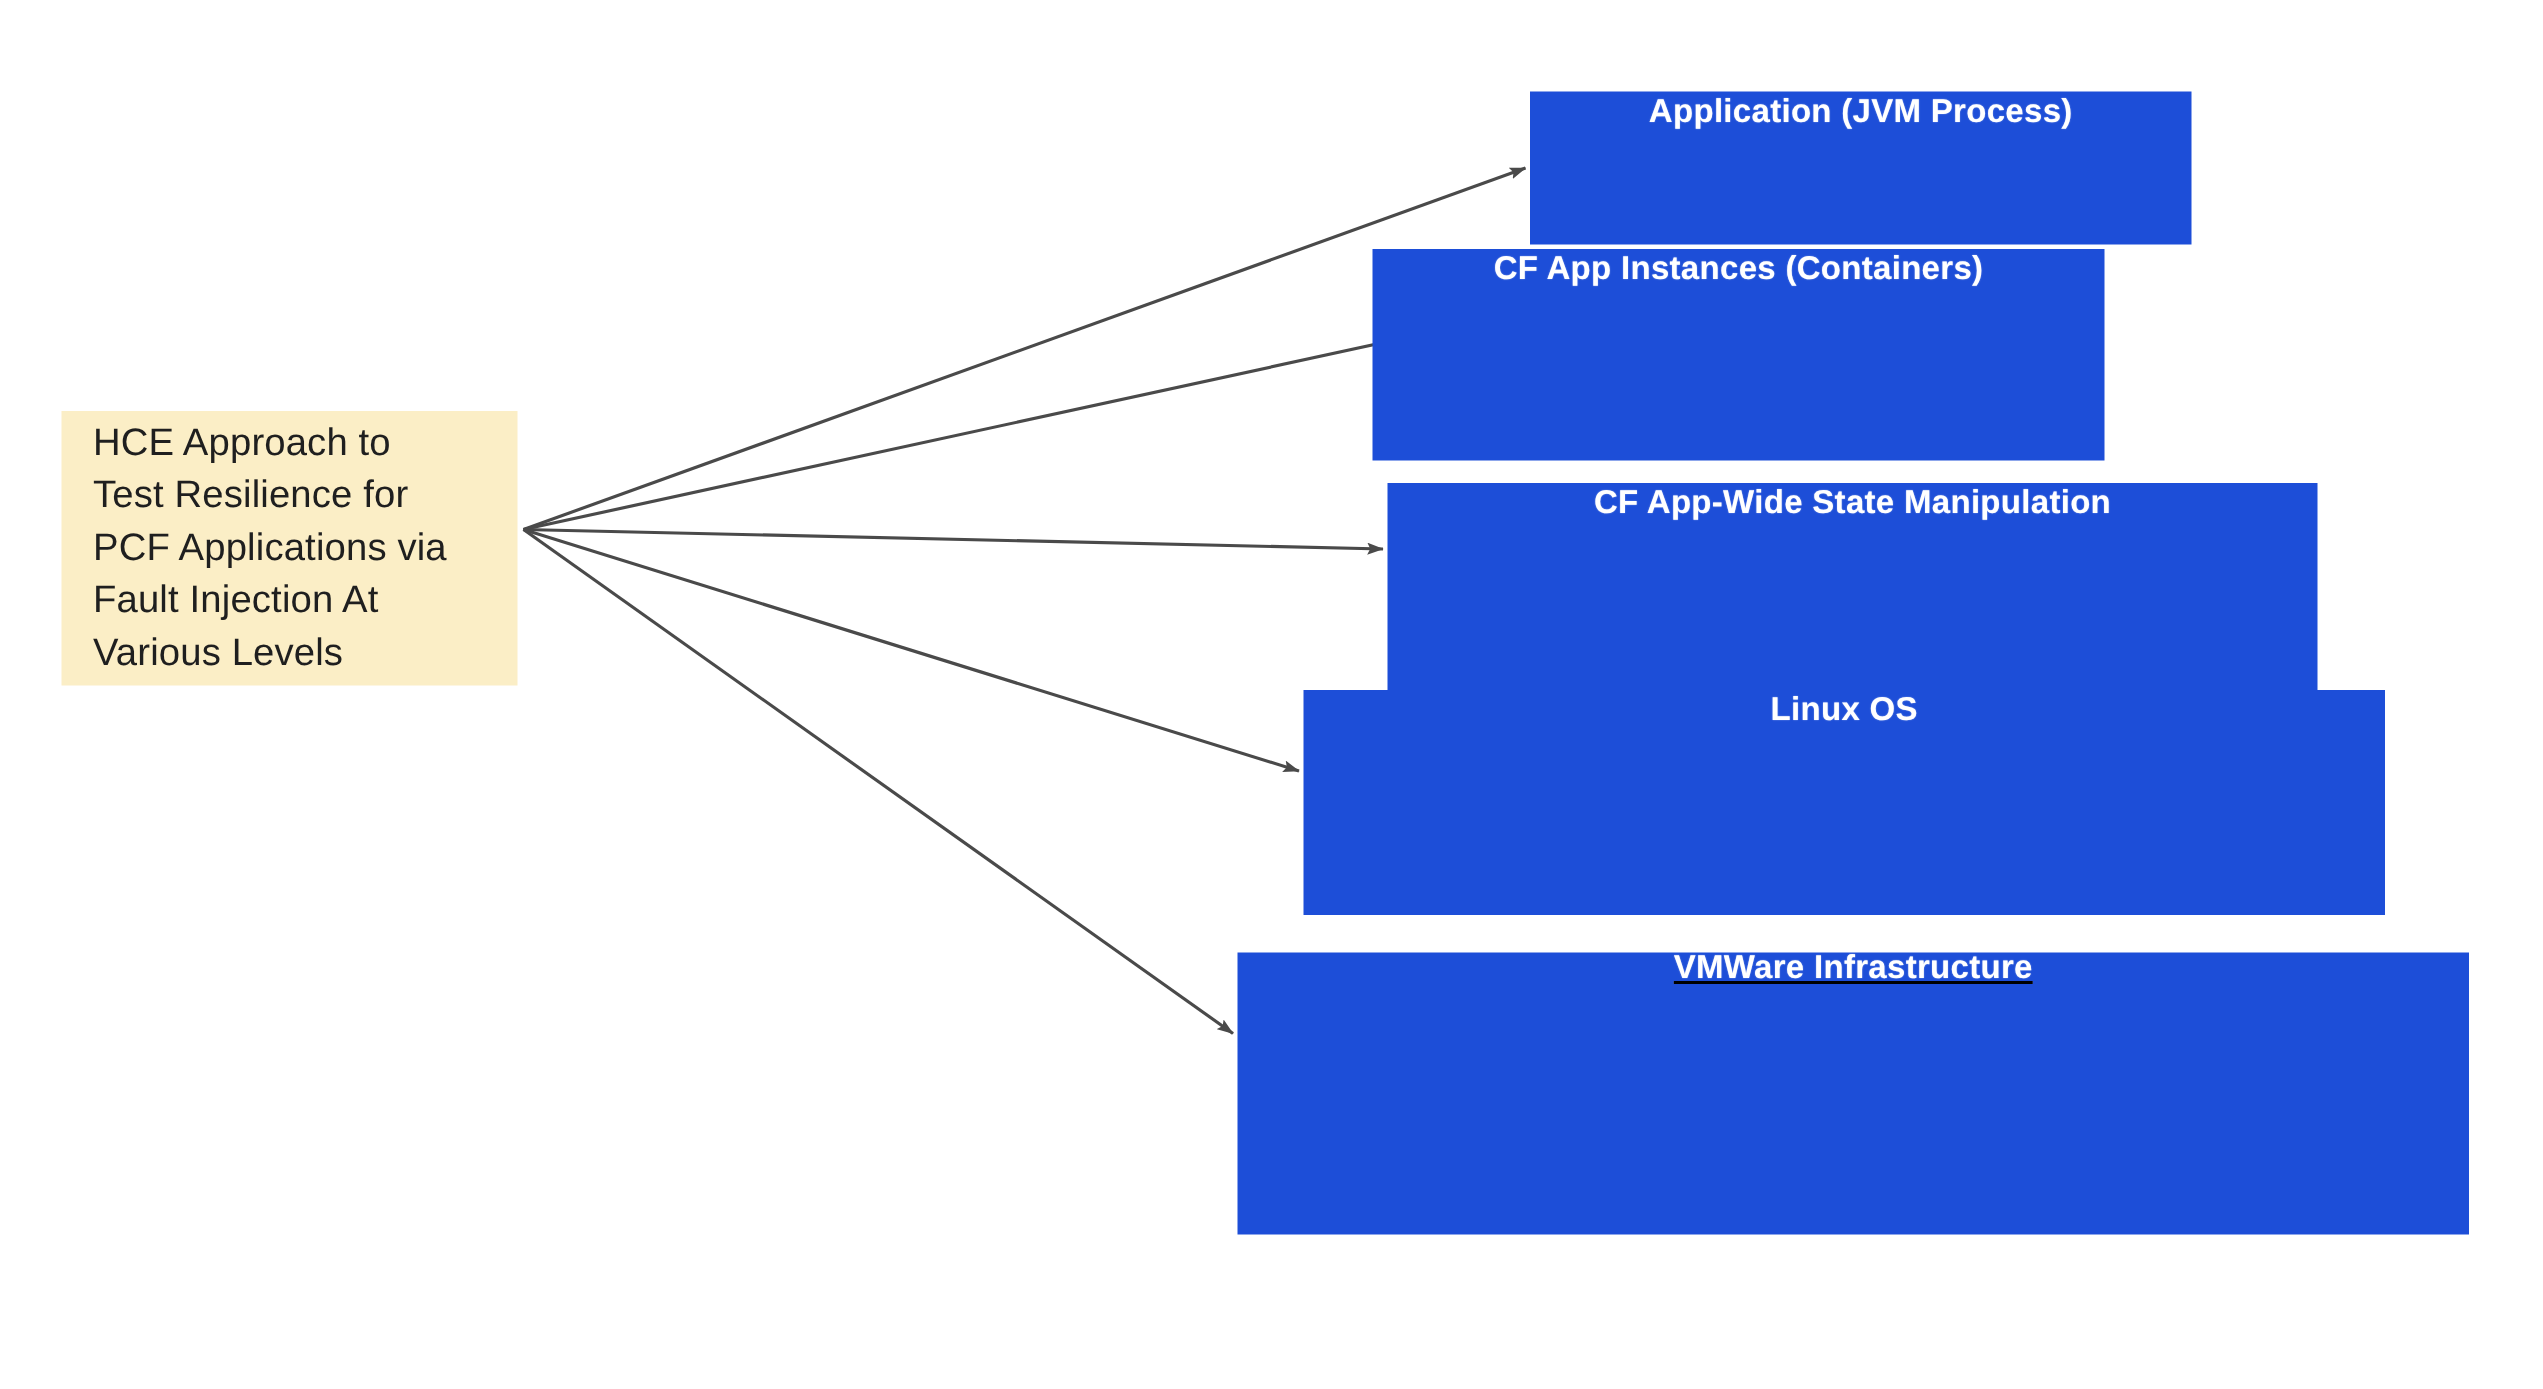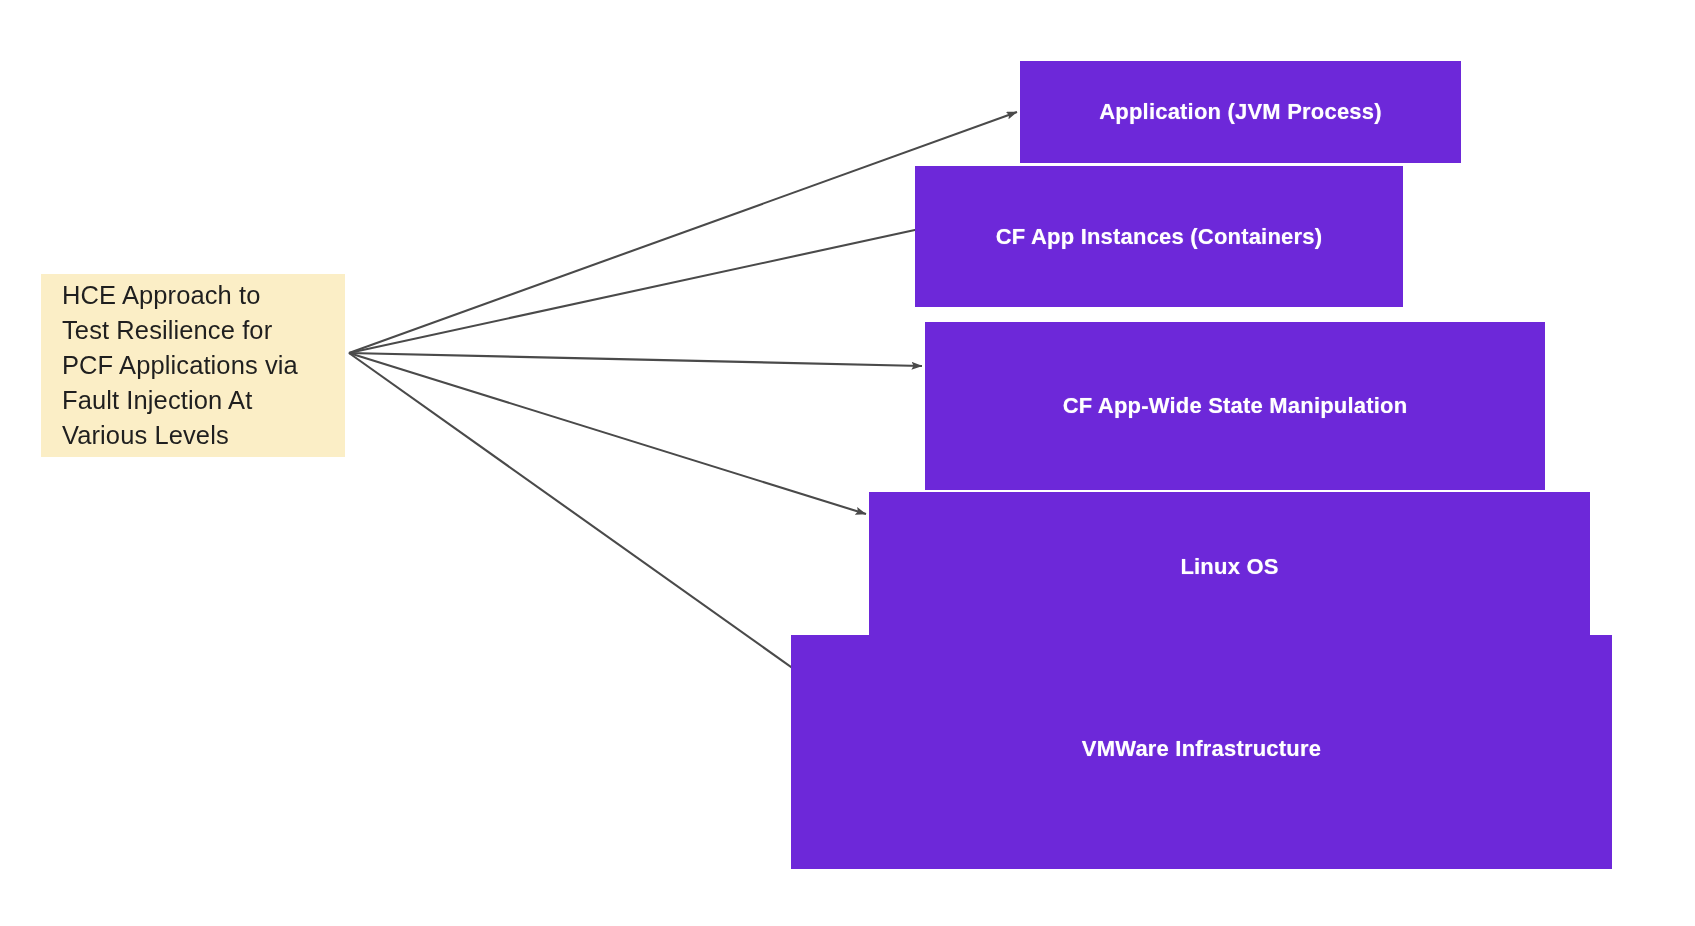--- a/index.html
+++ b/index.html
@@ -41,39 +41,39 @@
     font-size: 25.5px;
     line-height: 35px;
     color: #1f1f1f;
     padding: 0 14px 0 21px;
     letter-spacing: 0.1px;
     font-weight: 400;
     white-space: pre-line;
   }
   .layer-box {
     position: absolute;
-    background: #6d28d9;
+    background: #1d4ed8;
     box-sizing: border-box;
     display: flex;
-    align-items: center;
+    align-items: flex-start;
     justify-content: center;
   }
   .layer-label {
     color: #ffffff;
     font-weight: bold;
     font-size: 22px;
     letter-spacing: 0.2px;
     text-align: center;
     text-shadow: 0 0 1px rgba(255,255,255,0.55);
   }
   .lb-0 { left: 1020px; top: 61px;  width: 441px; height: 102px; }
   .lb-1 { left: 915px;  top: 166px; width: 488px; height: 141px; }
   .lb-2 { left: 925px;  top: 310px; width: 620px; height: 168px; margin-top: 12px; }
-  .lb-3 { left: 869px;  top: 492px; width: 721px; height: 150px; }
-  .lb-4 { left: 791px;  top: 635px; width: 821px; height: 234px; }
+  .lb-3 { left: 869px;  top: 460px; width: 721px; height: 150px; }
+  .lb-4 { left: 825px;  top: 635px; width: 821px; height: 188px; text-decoration: underline; }
   .lb-4 .layer-label { transform: translateY(-3px); }
 </style>
 </head>
 <body>
 
 <div id="canvas">
 
   <svg id="arrow-layer" viewBox="0 0 1695 926" xmlns="http://www.w3.org/2000/svg">
     <defs>
       <marker id="arrowhead" markerWidth="11" markerHeight="8" refX="10.5" refY="4" orient="auto" markerUnits="userSpaceOnUse">

